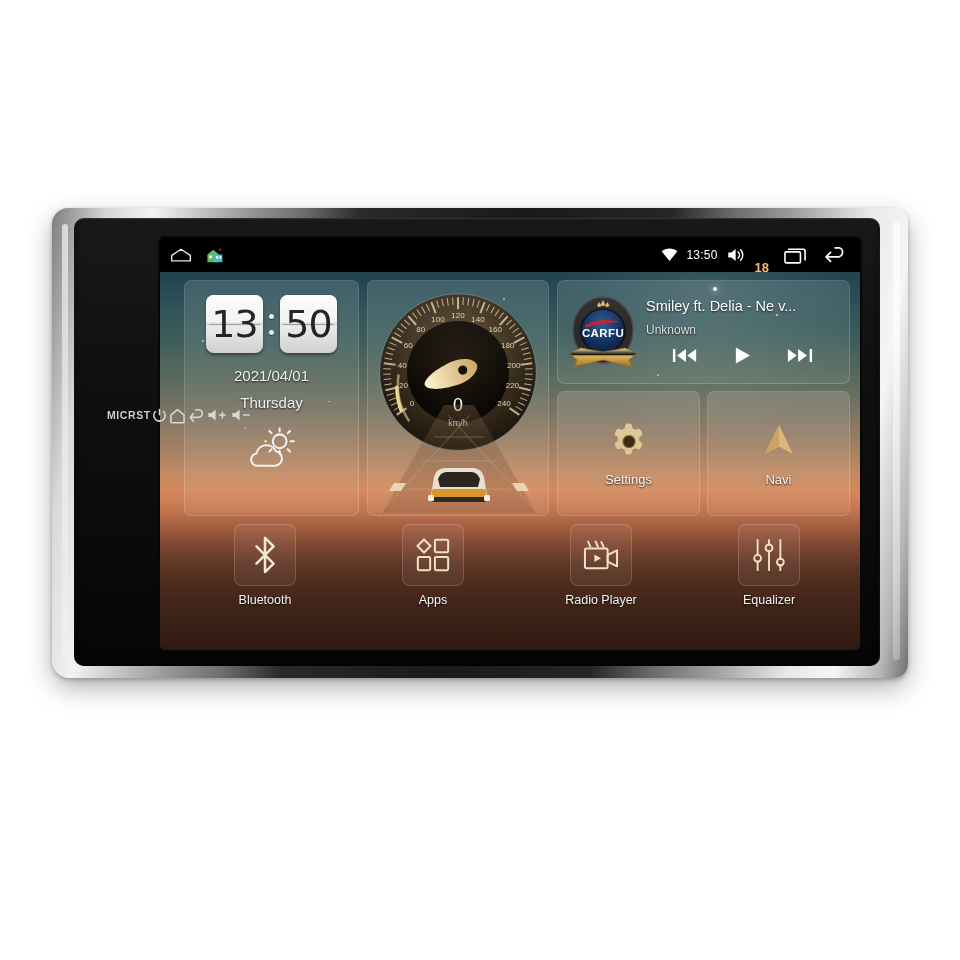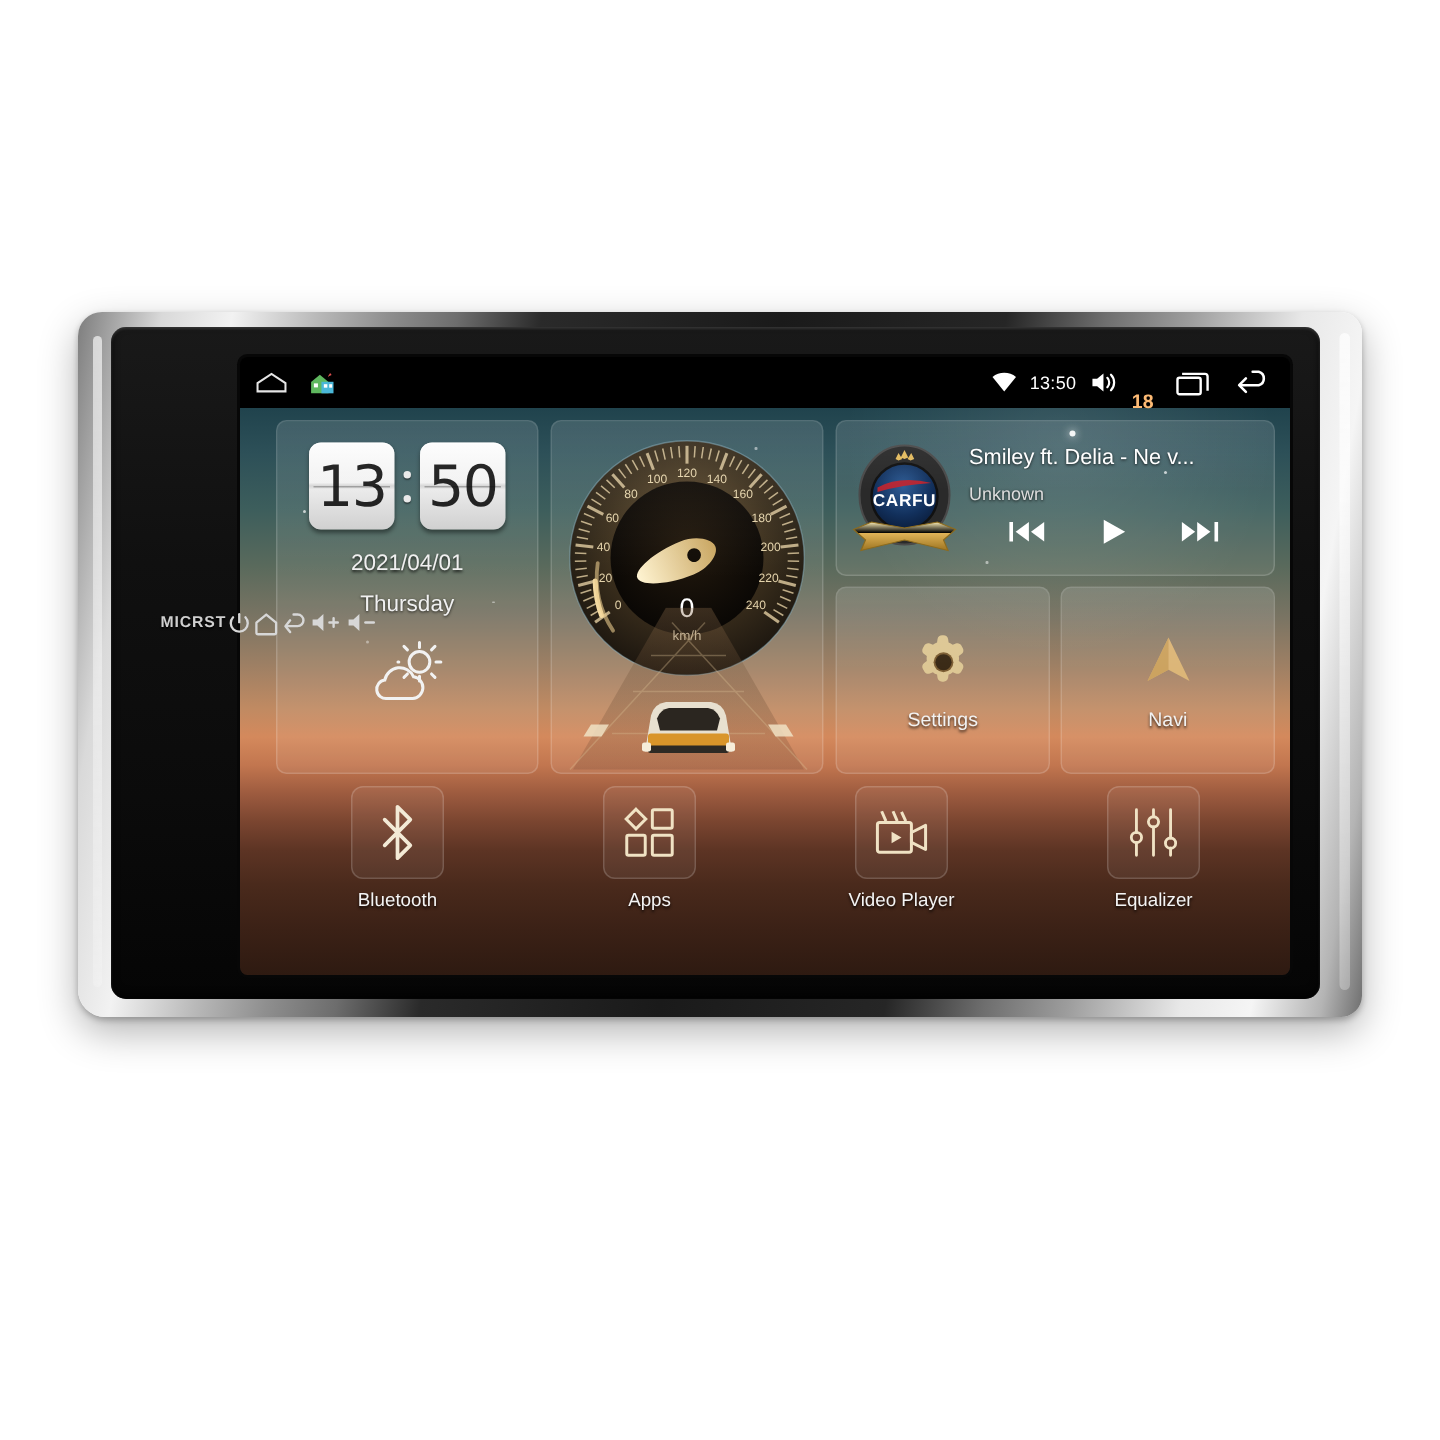--- a/index.html
+++ b/index.html
@@ -557,21 +557,21 @@
 
             <div class="dock-item">
               <div class="dock-ico">
                 <svg width="38" height="34" viewBox="0 0 40 36" fill="none" stroke="#f0e2c4" stroke-width="2.1" stroke-linejoin="round">
                   <rect x="3" y="11" width="24" height="21" rx="1.6"></rect>
                   <path d="M27 18 L37 13 v17 l-10-5z"></path>
                   <path d="M9 10 L6 3 M17 10 L14 3 M23 10 L20 3.5"></path>
                   <path d="M13 17.5v8l7-4z" fill="#f0e2c4" stroke="none"></path>
                 </svg>
               </div>
-              <div class="dock-lbl">Video Player</div>
+              <div class="dock-lbl">Radio Player</div>
             </div>
 
             <div class="dock-item">
               <div class="dock-ico">
                 <svg width="36" height="36" viewBox="0 0 38 38" fill="none" stroke="#f0e2c4" stroke-width="2" stroke-linecap="round">
                   <path d="M7 3v16M7 26v9"></path>
                     <circle cx="7" cy="22.5" r="3.6"></circle>
                   <path d="M19 3v5M19 15v20"></path>
                     <circle cx="19" cy="11.5" r="3.6"></circle>
                   <path d="M31 3v20M31 30v5"></path>

